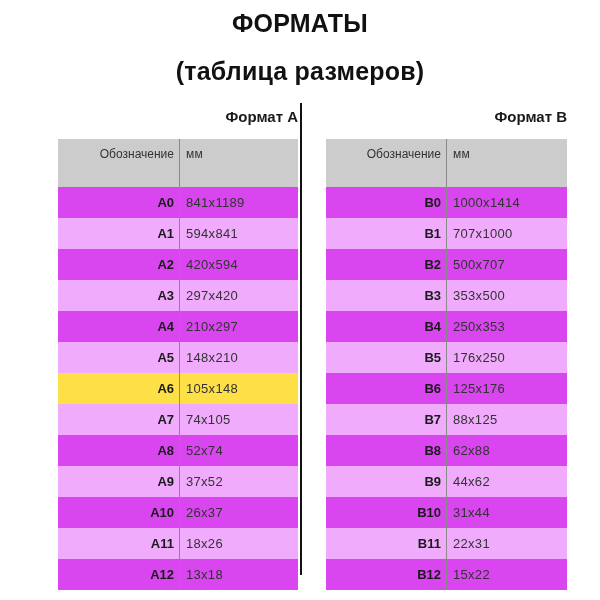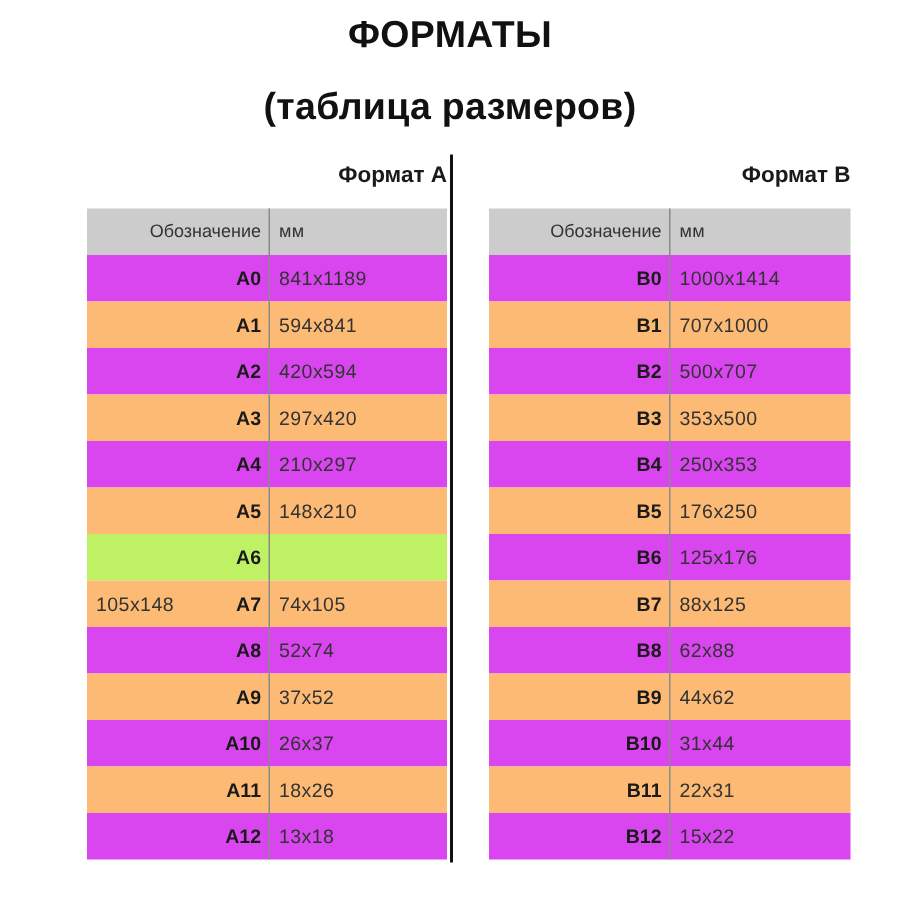--- a/index.html
+++ b/index.html
@@ -55,24 +55,24 @@
 
     .table {
       position: relative;
     }
     .row {
       display: flex;
       height: 31px;
       line-height: 31px;
       font-size: 13px;
     }
-    .row.header { background: #cccccc; height: 31px; line-height: 31px; }
+    .row.header { background: #cccccc; height: 48px; line-height: 31px; }
     .row.odd { background: #d946ef; }
-    .row.even { background: #fdba74; }
-    .row.highlight { background: #bef264; flex-direction: column; }
+    .row.even { background: #f0abfc; }
+    .row.highlight { background: #fde047; }
 
     .cell-code {
       text-align: right;
       padding-right: 5px;
       box-sizing: border-box;
       border-right: 1px solid #8a8a8a;
       font-weight: bold;
       color: #1a1a1a;
     }
     .cell-mm {

